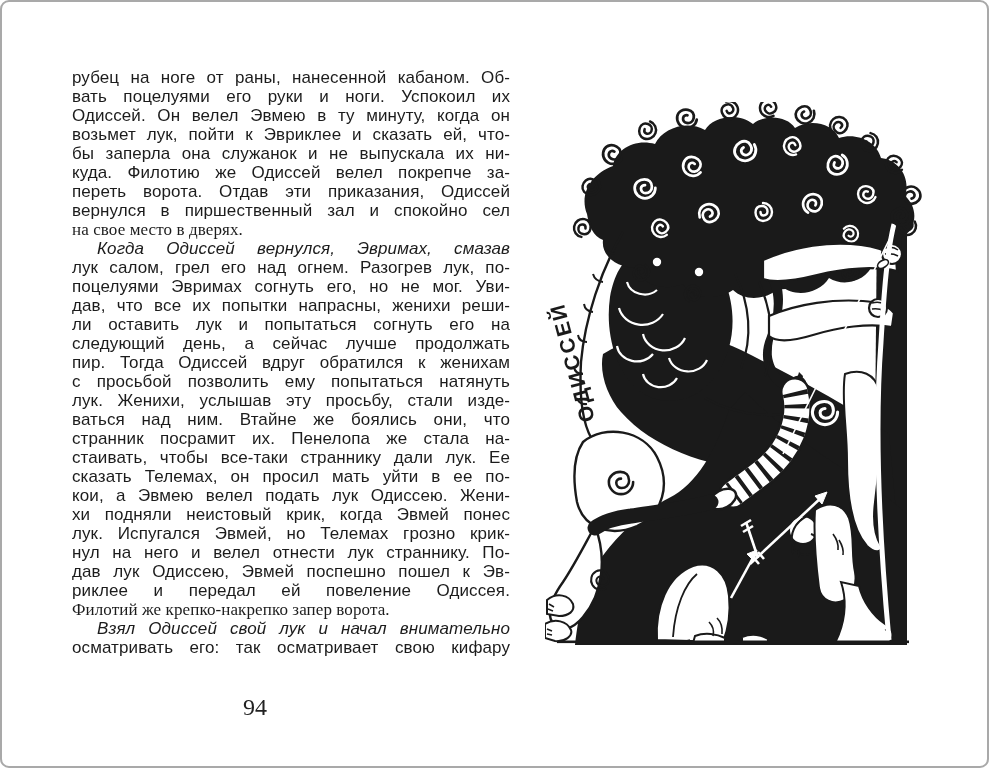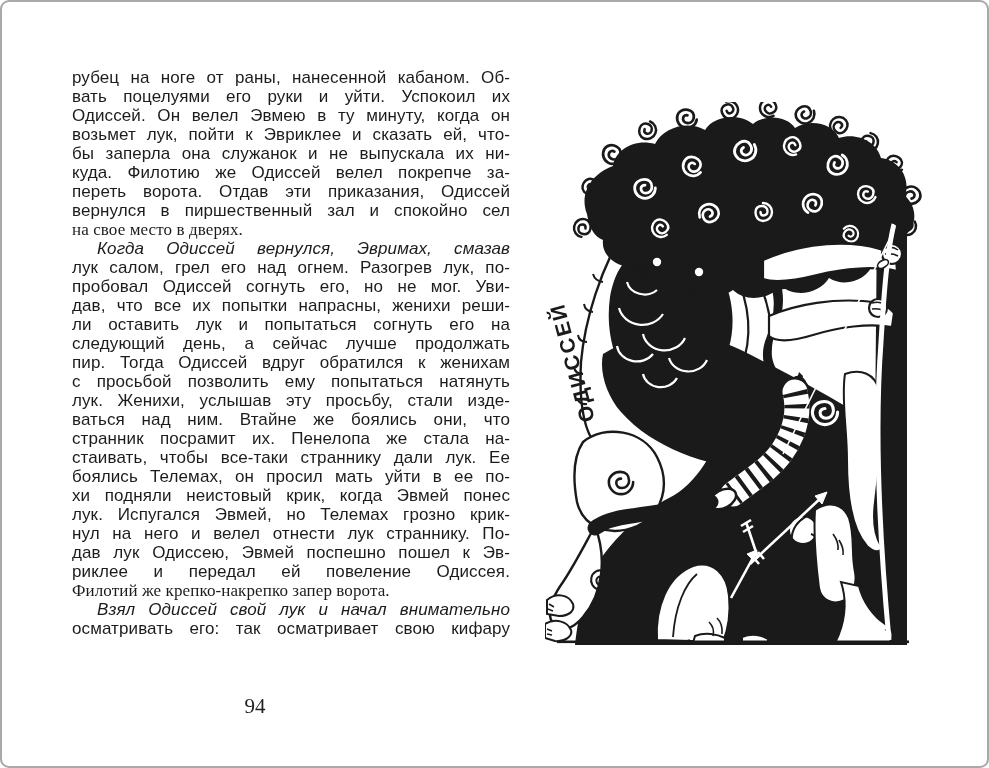--- a/index.html
+++ b/index.html
@@ -16,53 +16,54 @@
   .line{
     height:19px;overflow:hidden;white-space:nowrap;
     text-align:justify;text-align-last:justify;
   }
   .line.last{text-align-last:left;font-family:Liberation Serif, serif;}
   .line.indent{padding-left:25px;font-style:italic;}
   
   .line{white-space:normal;}
   .folio{
     position:absolute;top:692px;left:0;width:506px;text-align:center;
-    font-family:"Liberation Serif",serif;font-size:21px;color:#222;
+    font-family:"Liberation Serif",serif;font-size:24px;color:#222;
   }
   .illustration{position:absolute;left:543px;top:100px;width:390px;height:550px;}
   svg text{font-family:"Liberation Sans",sans-serif;}
 </style>
 </head>
 <body>
 
 <div class="page">
 
   <div class="text-column">
       <div class="line">рубец на ноге от раны, нанесенной кабаном. Об-</div>
-      <div class="line">вать поцелуями его руки и уйти. Успокоил их</div>
+      <div class="line">вать поцелуями его руки и ноги. Успокоил их</div>
       <div class="line">Одиссей. Он велел Эвмею в ту минуту, когда он</div>
       <div class="line">возьмет лук, пойти к Эвриклее и сказать ей, что-</div>
       <div class="line">бы заперла она служанок и не выпускала их ни-</div>
       <div class="line">куда. Филотию же Одиссей велел покрепче за-</div>
       <div class="line">переть ворота. Отдав эти приказания, Одиссей</div>
       <div class="line">вернулся в пиршественный зал и спокойно сел</div>
       <div class="line last">на свое место в дверях.</div>
       <div class="line indent">Когда Одиссей вернулся, Эвримах, смазав</div>
       <div class="line">лук салом, грел его над огнем. Разогрев лук, по-</div>
-      <div class="line">пробовал Одиссей согнуть его, но не мог. Уви-</div>
+      <div class="line">поцелуями Эвримах согнуть его, но не мог. Уви-</div>
       <div class="line">дав, что все их попытки напрасны, женихи реши-</div>
       <div class="line">ли оставить лук и попытаться согнуть его на</div>
       <div class="line">следующий день, а сейчас лучше продолжать</div>
       <div class="line">пир. Тогда Одиссей вдруг обратился к женихам</div>
       <div class="line">с просьбой позволить ему попытаться натянуть</div>
       <div class="line">лук. Женихи, услышав эту просьбу, стали изде-</div>
       <div class="line">ваться над ним. Втайне же боялись они, что</div>
       <div class="line">странник посрамит их. Пенелопа же стала на-</div>
       <div class="line">стаивать, чтобы все-таки страннику дали лук. Ее</div>
-      <div class="line">боялись Телемах, он просил мать уйти в ее по-</div>
+      <div class="line">сказать Телемах, он просил мать уйти в ее по-</div>
+      <div class="line">кои, а Эвмею велел подать лук Одиссею. Жени-</div>
       <div class="line">хи подняли неистовый крик, когда Эвмей понес</div>
       <div class="line">лук. Испугался Эвмей, но Телемах грозно крик-</div>
       <div class="line">нул на него и велел отнести лук страннику. По-</div>
       <div class="line">дав лук Одиссею, Эвмей поспешно пошел к Эв-</div>
       <div class="line">риклее и передал ей повеление Одиссея.</div>
       <div class="line last">Филотий же крепко-накрепко запер ворота.</div>
       <div class="line indent">Взял Одиссей свой лук и начал внимательно</div>
       <div class="line">осматривать его: так осматривает свою кифару</div>
     </div>
   <div class="folio">94</div>

